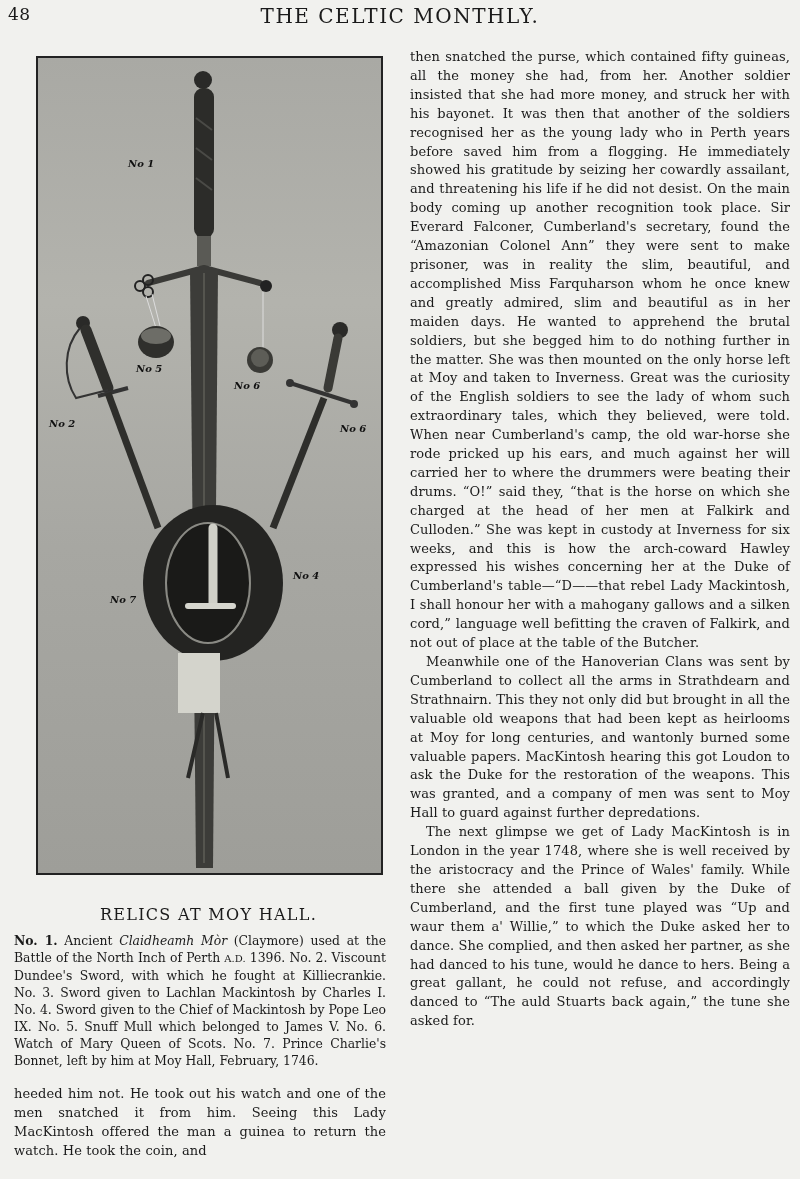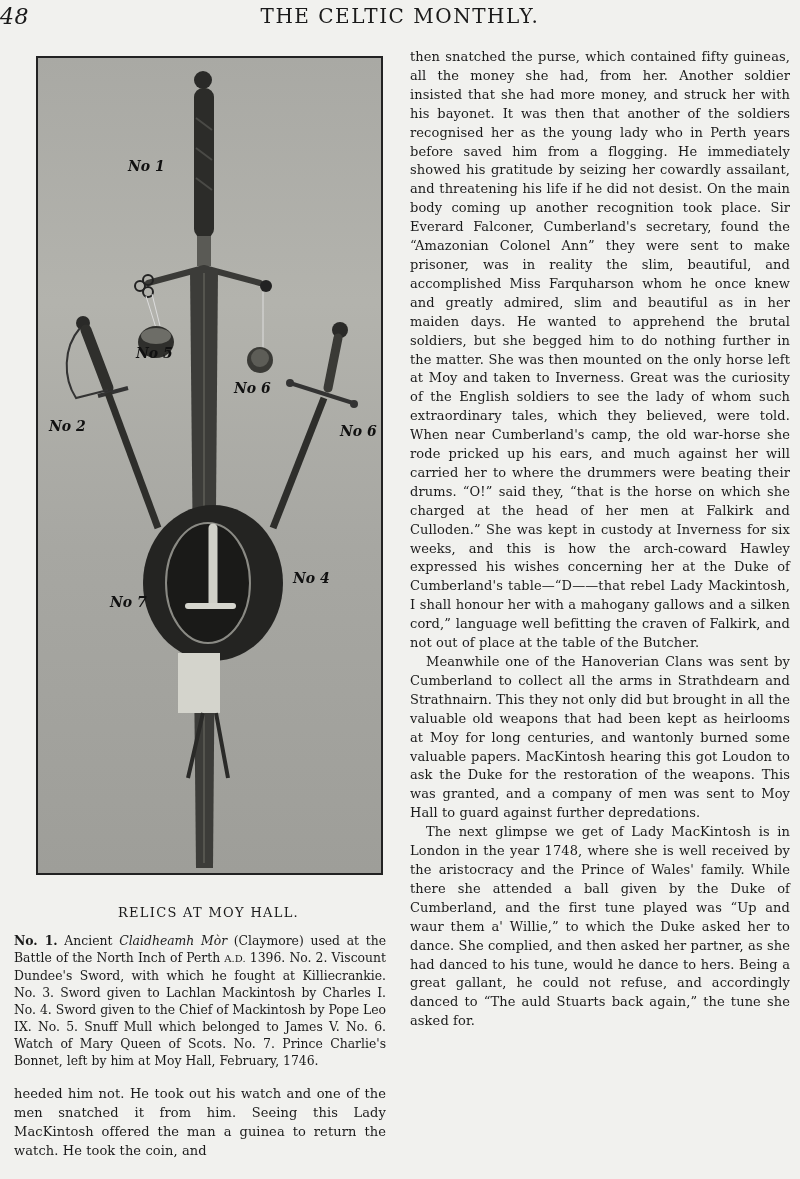--- a/index.html
+++ b/index.html
@@ -4,42 +4,42 @@
 <style>
   html, body { margin: 0; padding: 0; }
   body {
     width: 800px; height: 1179px; overflow: hidden;
     background: #f1f1ee;
     font-family: "DejaVu Serif", "Liberation Serif", serif;
     color: #1a1a1a;
     position: relative;
   }
   .page-number {
-    position: absolute; left: 0; top: 4px;
-    font-size: 22px; letter-spacing: 0.5px; font-style: italic;
+    position: absolute; left: 8px; top: 4px;
+    font-size: 17px; letter-spacing: 0.5px;
   }
   .running-head {
     position: absolute; left: 0; right: 0; top: 4px;
     text-align: center; font-size: 20px; letter-spacing: 1.5px;
   }
   .plate {
     position: absolute; left: 36px; top: 56px;
     width: 343px; height: 815px;
     border: 2px solid #222;
     background: linear-gradient(180deg, #a9a9a4 0%, #b3b3ad 30%, #a7a7a2 60%, #9e9e99 100%);
     overflow: hidden;
   }
   .plate svg { position: absolute; left: 0; top: 0; }
   .plate-label {
-    position: absolute; font-style: italic; font-size: 14px;
+    position: absolute; font-style: italic; font-size: 10px;
     font-family: "DejaVu Serif", serif; color: #111; font-weight: bold;
   }
   .caption-title {
     position: absolute; left: 36px; width: 345px; top: 905px;
-    text-align: center; font-size: 13px; letter-spacing: 1.3px;
+    text-align: center; font-size: 16px; letter-spacing: 1.3px;
   }
   .caption-body {
     position: absolute; left: 14px; width: 372px; top: 932px;
     font-size: 12.4px; line-height: 17px; text-align: justify;
   }
   .caption-body i { font-style: italic; }
   .col {
     position: absolute; font-size: 13px; line-height: 18.9px;
     text-align: justify; letter-spacing: 0.1px;
   }
@@ -108,21 +108,21 @@
       <path d="M175 470 L175 545" stroke="#d0d0c8" stroke-width="9" stroke-linecap="round"></path>
       <path d="M150 548 L195 548" stroke="#d6d6ce" stroke-width="6" stroke-linecap="round"></path>
       <rect x="140" y="595" width="42" height="60" fill="#d4d4cc"></rect>
       <path d="M165 655 L150 720 M178 655 L190 720" stroke="#2a2a28" stroke-width="4"></path>
     </g>
   </svg>
   <span class="plate-label" style="left:90px;top:100px;">No 1</span>
   <span class="plate-label" style="left:2px;top:360px;margin-left:9px;">No 2</span>
   <span class="plate-label" style="left:302px;top:365px;">No 6</span>
   <span class="plate-label" style="left:255px;top:512px;">No 4</span>
-  <span class="plate-label" style="left:98px;top:287px;">No 5</span>
+  <span class="plate-label" style="left:98px;top:305px;">No 5</span>
   <span class="plate-label" style="left:196px;top:322px;">No 6</span>
   <span class="plate-label" style="left:72px;top:536px;">No 7</span>
 </div>
 
 <div class="caption-title">RELICS AT MOY HALL.</div>
 <div class="caption-body"><b>No. 1.</b><span> Ancient </span><i>Claidheamh Mòr</i><span> (Claymore) used at the Battle of the North Inch of Perth </span><span style="font-size:10px">A.D.</span><span> 1396. No. 2. Viscount Dundee's Sword, with which he fought at Killiecrankie. No. 3. Sword given to Lachlan Mackintosh by Charles I. No. 4. Sword given to the Chief of Mackintosh by Pope Leo IX. No. 5. Snuff Mull which belonged to James V. No. 6. Watch of Mary Queen of Scots. No. 7. Prince Charlie's Bonnet, left by him at Moy Hall, February, 1746.</span></div>
 
 <div class="col col-left">
   <p>heeded him not. He took out his watch and one of the men snatched it from him. Seeing this Lady MacKintosh offered the man a guinea to return the watch. He took the coin, and</p>
 </div>

